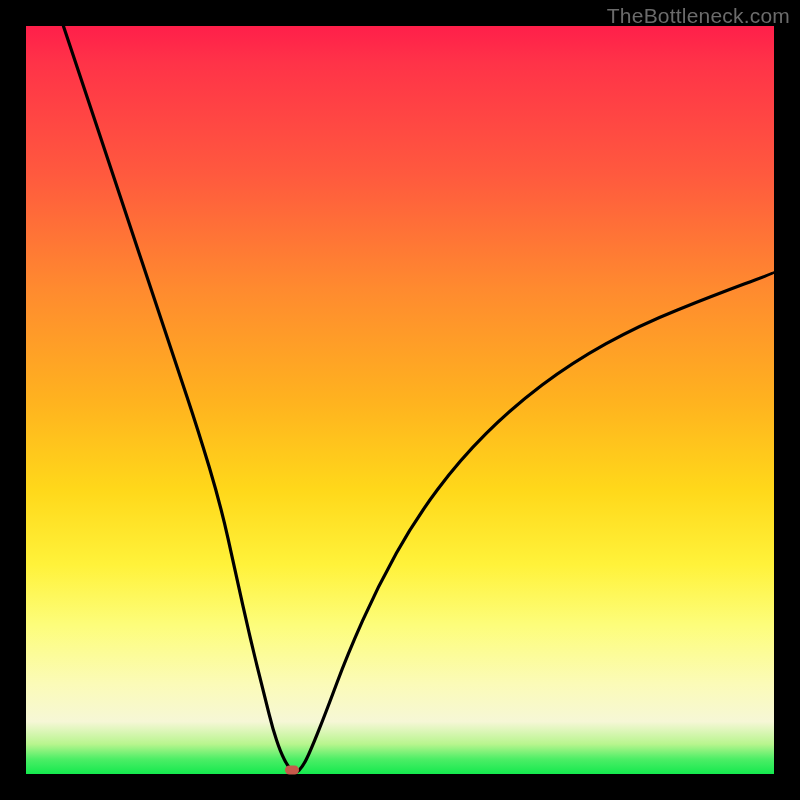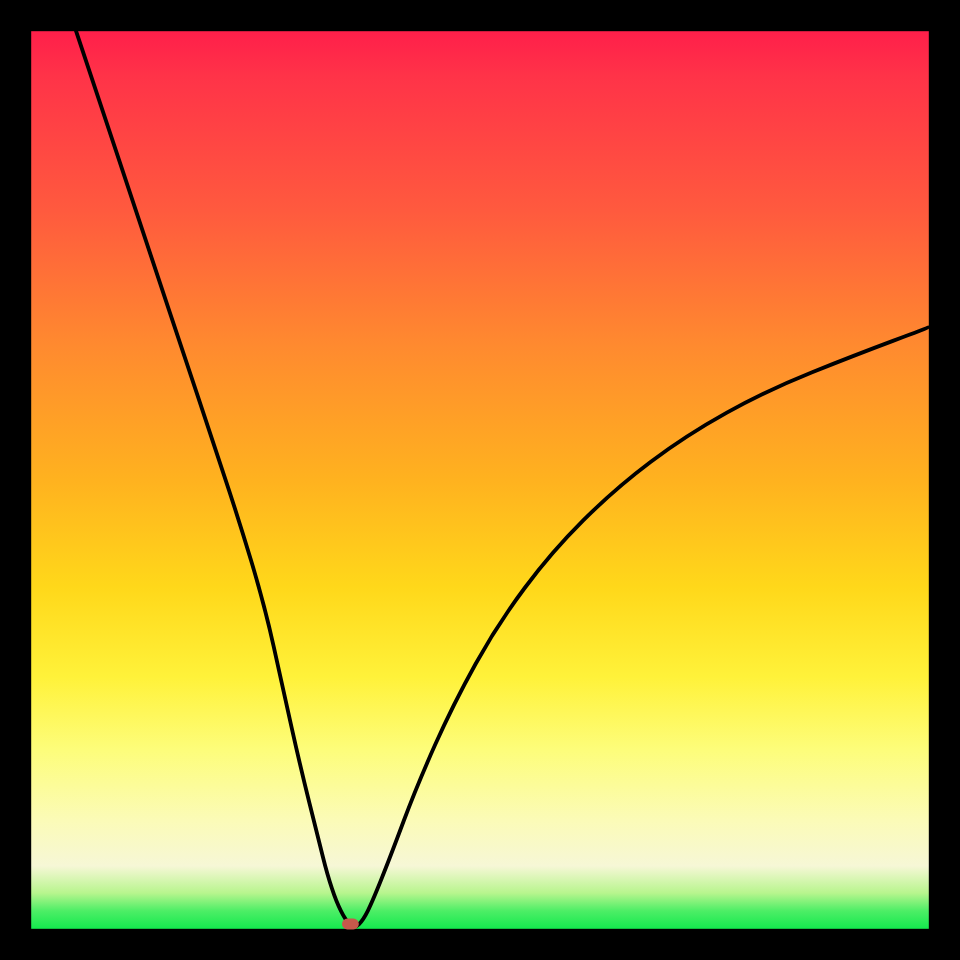--- a/index.html
+++ b/index.html
@@ -64,19 +64,20 @@
     height: 9px;
     border-radius: 5px;
     background: #c6594b;
     transform: translate(-50%, -50%);
   }
 </style>
 </head>
 <body>
 
 <div class="frame">
+  <div class="watermark">TheBottleneck.com</div>
   <div class="plot-area">
     <svg class="curve" viewBox="0 0 748 748">
       <path id="curve-path" fill="none" stroke="#000" stroke-width="3.2" stroke-linecap="round" stroke-linejoin="round" d="M 37.4 0.0 Q 59.8 67.3 71.1 101.0 Q 82.3 134.6 93.5 168.3 Q 104.7 202.0 115.9 235.6 Q 127.2 269.3 138.4 302.9 Q 149.6 336.6 160.8 370.3 Q 172.0 403.9 183.3 441.3 Q 194.5 478.7 202.0 512.4 Q 209.4 546.0 216.9 579.7 Q 224.4 613.4 231.9 643.3 Q 239.4 673.2 243.1 688.2 Q 246.8 703.1 250.6 714.3 Q 254.3 725.6 258.1 733.0 Q 261.8 740.5 265.5 744.3 Q 269.3 748.0 273.0 744.3 Q 276.8 740.5 280.5 733.0 Q 284.2 725.6 291.7 706.9 Q 299.2 688.2 310.4 658.2 Q 321.6 628.3 336.6 594.7 Q 351.6 561.0 370.3 527.3 Q 389.0 493.7 411.4 463.8 Q 433.8 433.8 460.0 407.7 Q 486.2 381.5 516.1 359.0 Q 546.0 336.6 579.7 317.9 Q 613.4 299.2 650.8 284.2 Q 688.2 269.3 718.1 258.1 T 748.0 246.8"></path>
     </svg>
     <div id="marker" class="marker" style="left: 265.54px; top: 743.512px;"></div>
   </div>
 </div>
 
 </body></html>

